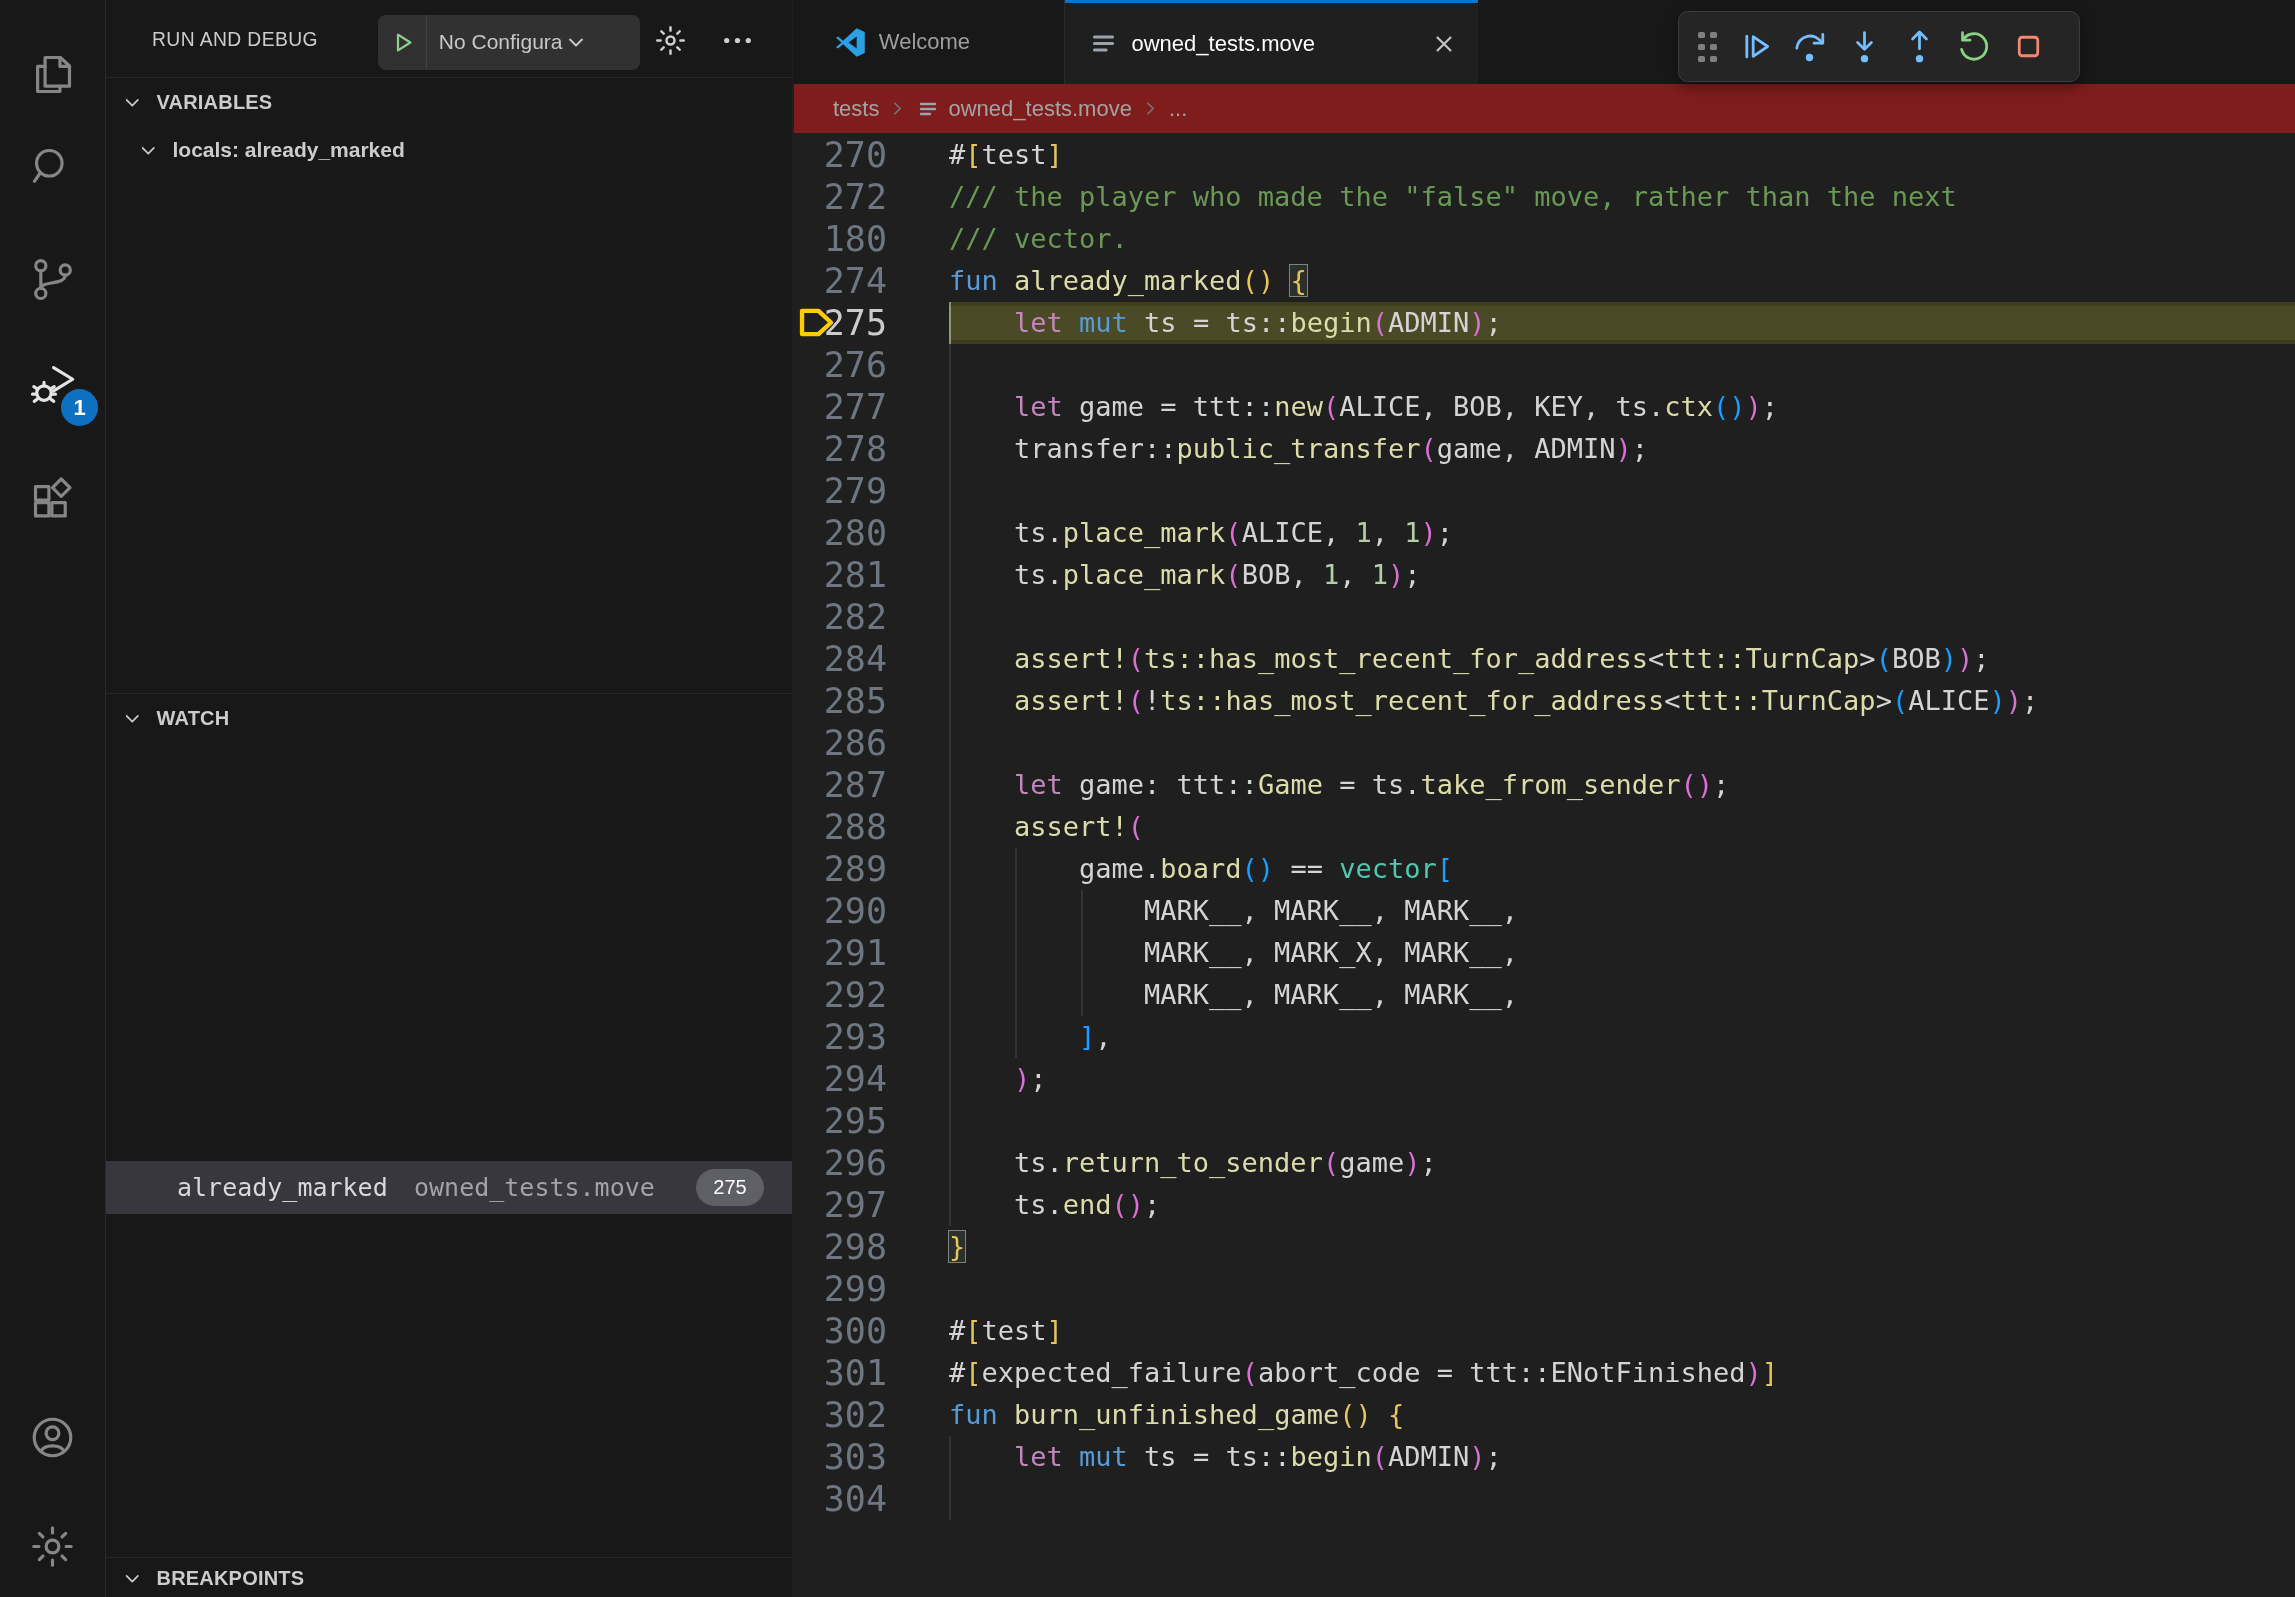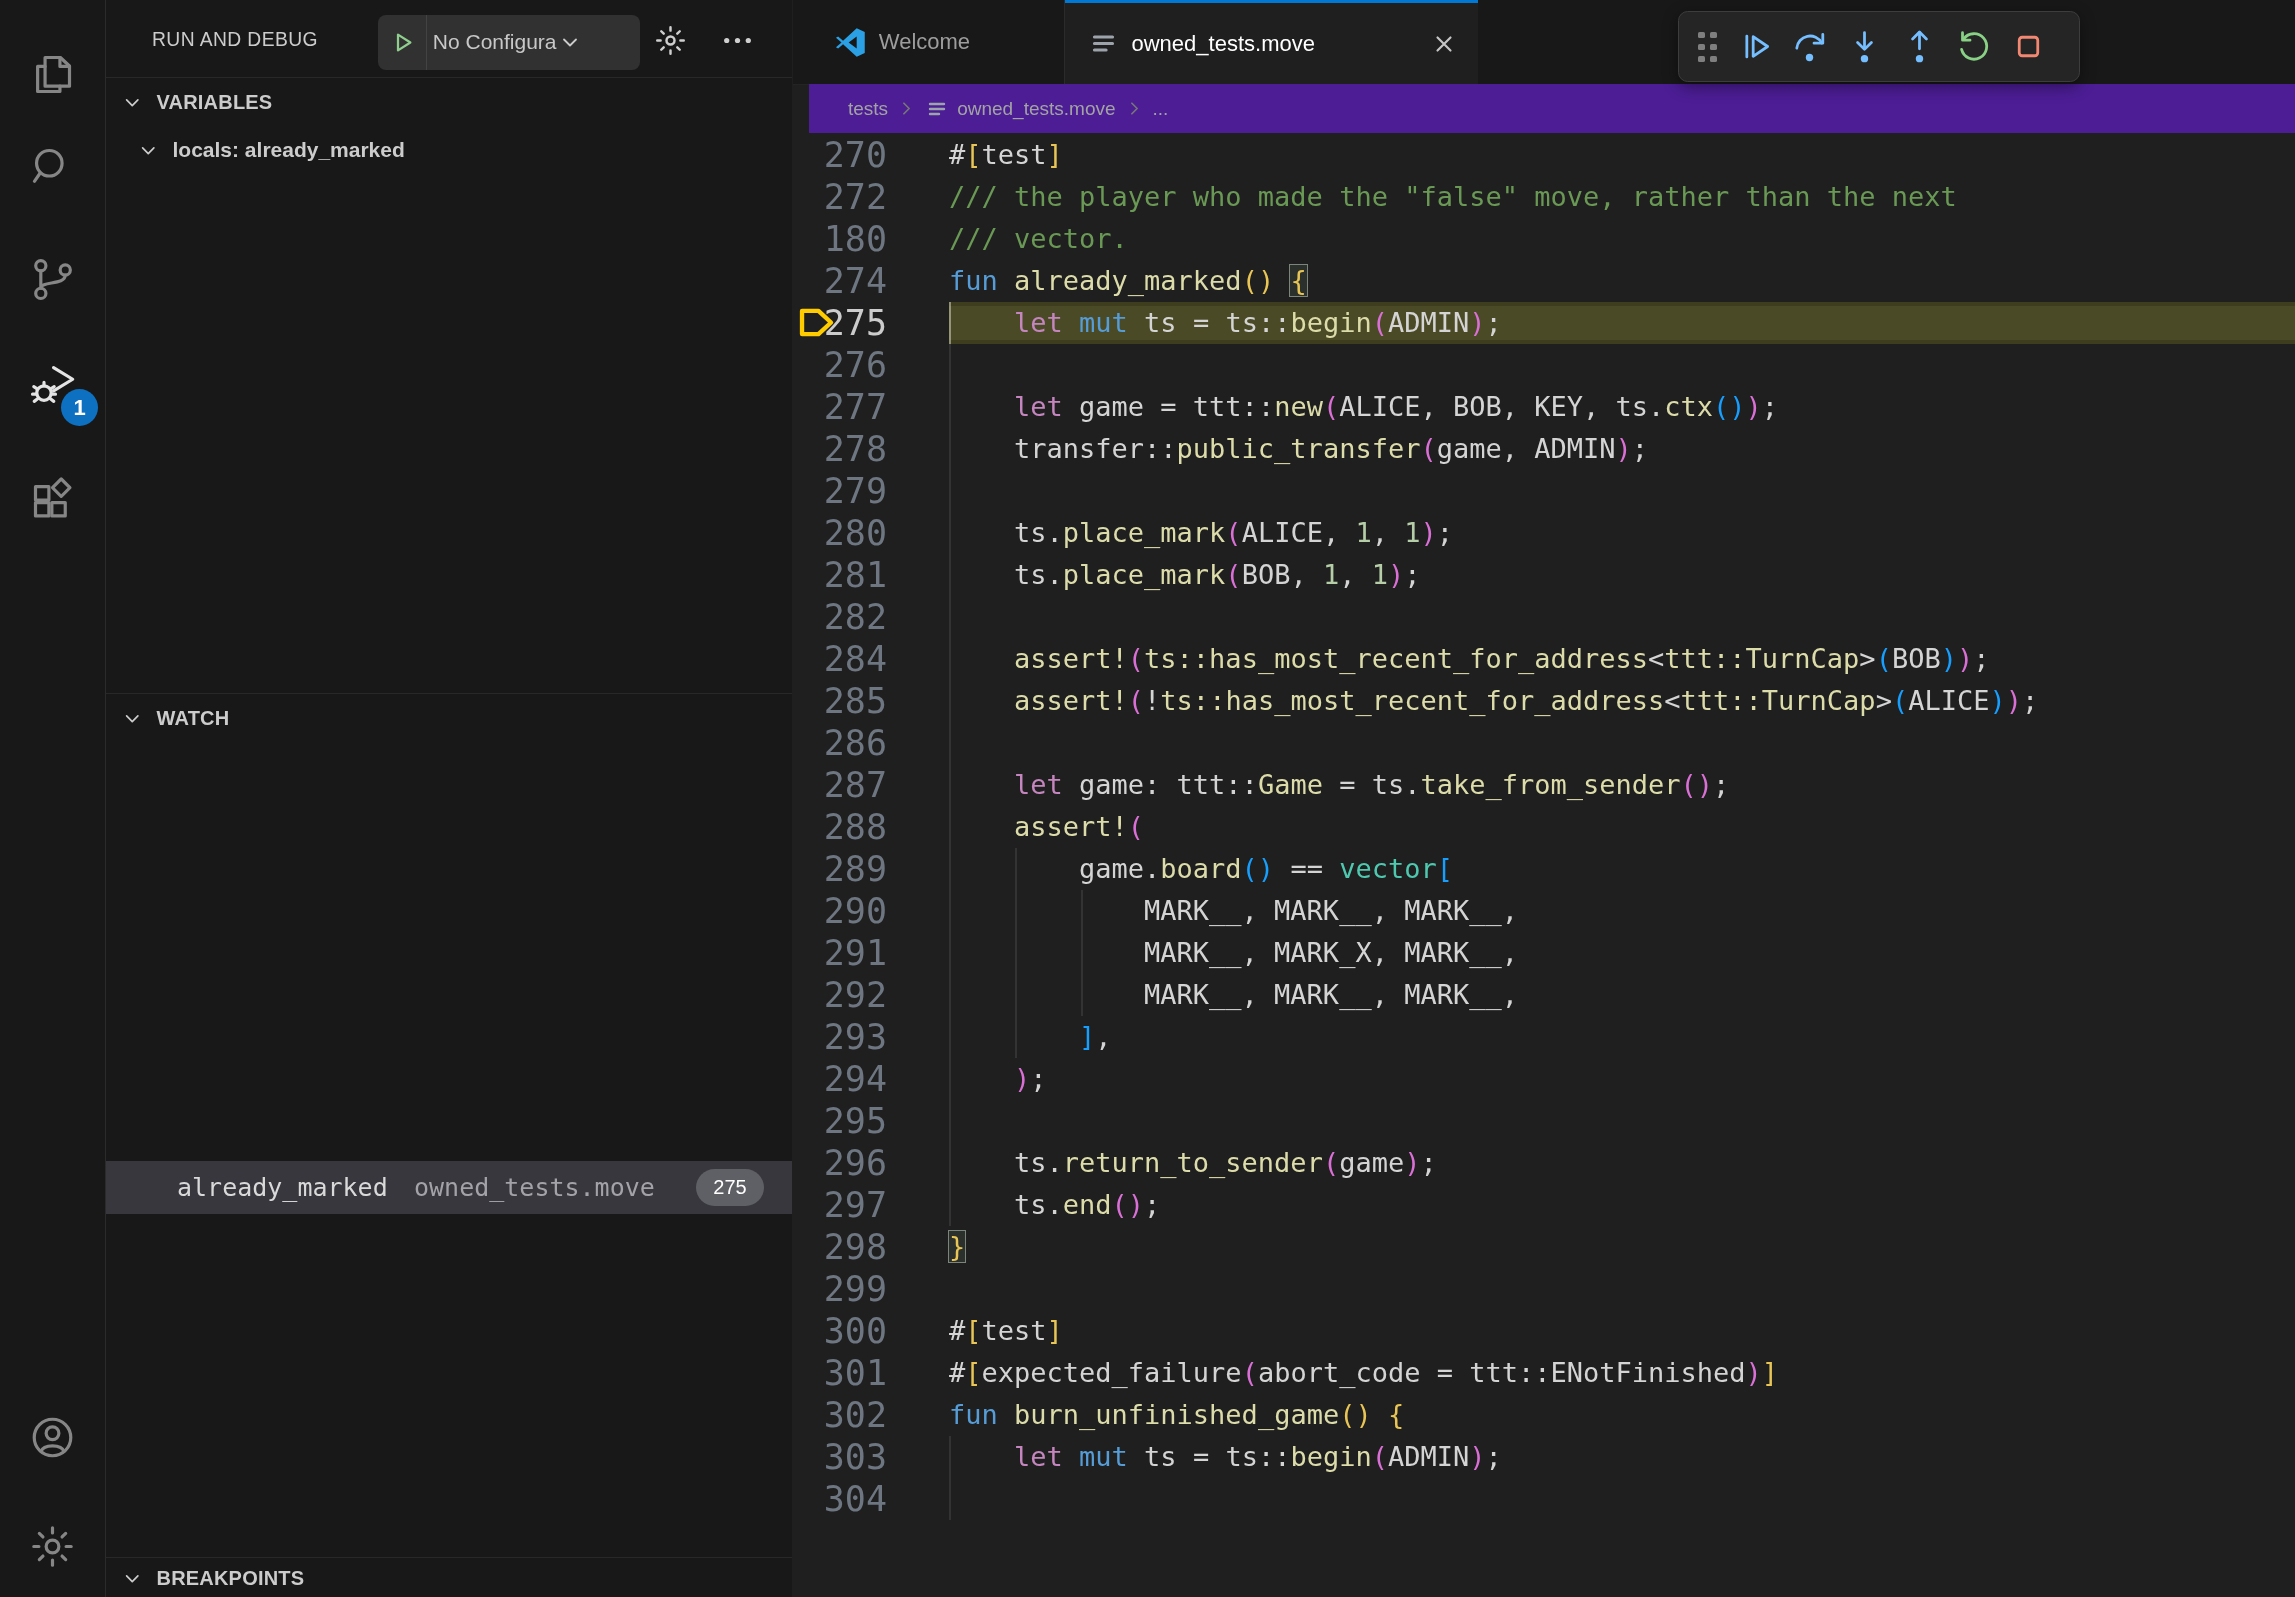--- a/index.html
+++ b/index.html
@@ -17,21 +17,21 @@
             display:flex;align-items:center;justify-content:center;z-index:6;}
   
   .sidebar{position:absolute;left:105px;top:0;width:687px;height:100%;background:#181818;}
   .rd-header{position:absolute;top:0;left:0;right:0;height:80px;}
   .rd-title{position:absolute;left:47px;top:0;height:80px;display:flex;align-items:center;
             font-size:19.3px;letter-spacing:0.4px;color:#cccccc;}
   .cfg-btn{position:absolute;left:273px;top:14.5px;width:262px;height:55px;background:#313131;
            border-radius:8px;display:flex;align-items:center;cursor:pointer;}
   .cfg-play{width:27px;height:27px;margin:0 9.7px 0 11.3px;flex:0 0 auto;}
   .cfg-div{width:0.8px;height:55px;background:#434343;}
-  .cfg-label{margin-left:6px;max-width:146px;overflow:hidden;white-space:nowrap;
+  .cfg-label{margin-left:12px;max-width:146px;overflow:hidden;white-space:nowrap;
              font-size:21px;color:#c8c8c8;}
   .cfg-chev{width:24px;height:24px;margin-left:1.6px;}
   .hdr-gear{position:absolute;left:547px;top:22px;width:37px;height:37px;}
   .hdr-dots{position:absolute;left:614px;top:22px;width:37px;height:37px;}
   .icon-stroke{stroke:#cfcfcf;fill:none;stroke-width:1.6;stroke-linecap:round;stroke-linejoin:round;width:100%;height:100%;}
   .sec-head{position:absolute;left:0;right:0;display:flex;align-items:center;
             border-top:0.8px solid rgba(255,255,255,.07);cursor:pointer;}
   .sec-chev{width:22.5px;height:22.5px;margin-left:16px;flex:0 0 auto;}
   .sec-chev svg{width:100%;height:100%;stroke:#cccccc;fill:none;stroke-width:1.8;stroke-linecap:round;stroke-linejoin:round;}
   .sec-label{margin-left:13px;font-size:20px;font-weight:bold;color:#cccccc;letter-spacing:0.2px;}
@@ -61,22 +61,22 @@
                border:0.8px solid #3d3d3d;border-radius:9.7px;box-shadow:0 4.8px 14.5px rgba(0,0,0,.4);
                display:flex;align-items:center;padding:0 14.5px;box-sizing:border-box;z-index:8;}
   .grip{display:grid;grid-template-columns:6.4px 6.4px;grid-auto-rows:6.4px;gap:5.6px;margin:0 11.3px 0 4.8px;cursor:grab;}
   .grip i{background:#7f7f7f;border-radius:1.6px;}
   .dbg-btn{width:37px;height:37px;margin:0 8.8px;cursor:pointer;flex:0 0 auto;}
   .dbg-btn svg{width:100%;height:100%;fill:none;stroke-width:2.4;stroke-linecap:round;stroke-linejoin:round;}
   .c-blue svg{stroke:var(--dbg-blue,#75beff);} .c-blue svg .dot{fill:var(--dbg-blue,#75beff);stroke:none;}
   .c-green svg{stroke:var(--dbg-green,#89d185);}
   .c-red svg{stroke:var(--dbg-red,#f48771);}
   
-  .breadcrumb{position:absolute;left:16px;right:0;top:84px;height:49px;display:flex;align-items:center;
-              background:#4c1d95;font-size:19px;color:#a3a3a3;}
+  .breadcrumb{position:absolute;left:1px;right:0;top:84px;height:49px;display:flex;align-items:center;
+              background:#7f1d1d;font-size:22px;color:#a3a3a3;}
   .bc-first{margin-left:39px;}
   .bc-chev{width:21px;height:21px;margin:0 8px;}
   .bc-chev svg{width:100%;height:100%;stroke:#767676;fill:none;stroke-width:2;stroke-linecap:round;stroke-linejoin:round;}
   .bc-icon{width:24px;height:24px;margin-right:8px;}
   .bc-item{cursor:pointer;}
   
   .code-area{position:absolute;left:0;right:0;top:134px;bottom:0;overflow:hidden;}
   .cl{position:relative;height:42px;}
   .cl.hl::before{content:"";position:absolute;left:156px;right:0;top:0;bottom:0;box-sizing:border-box;
                  background:var(--hl-line,#4b4a26);border-top:4px solid #3e3e1e;border-bottom:4px solid #3e3e1e;}

